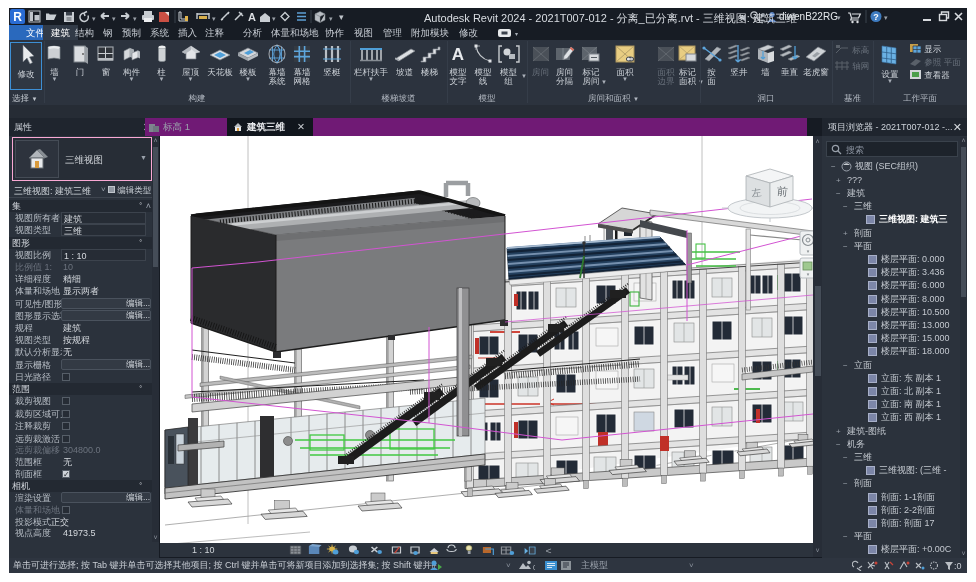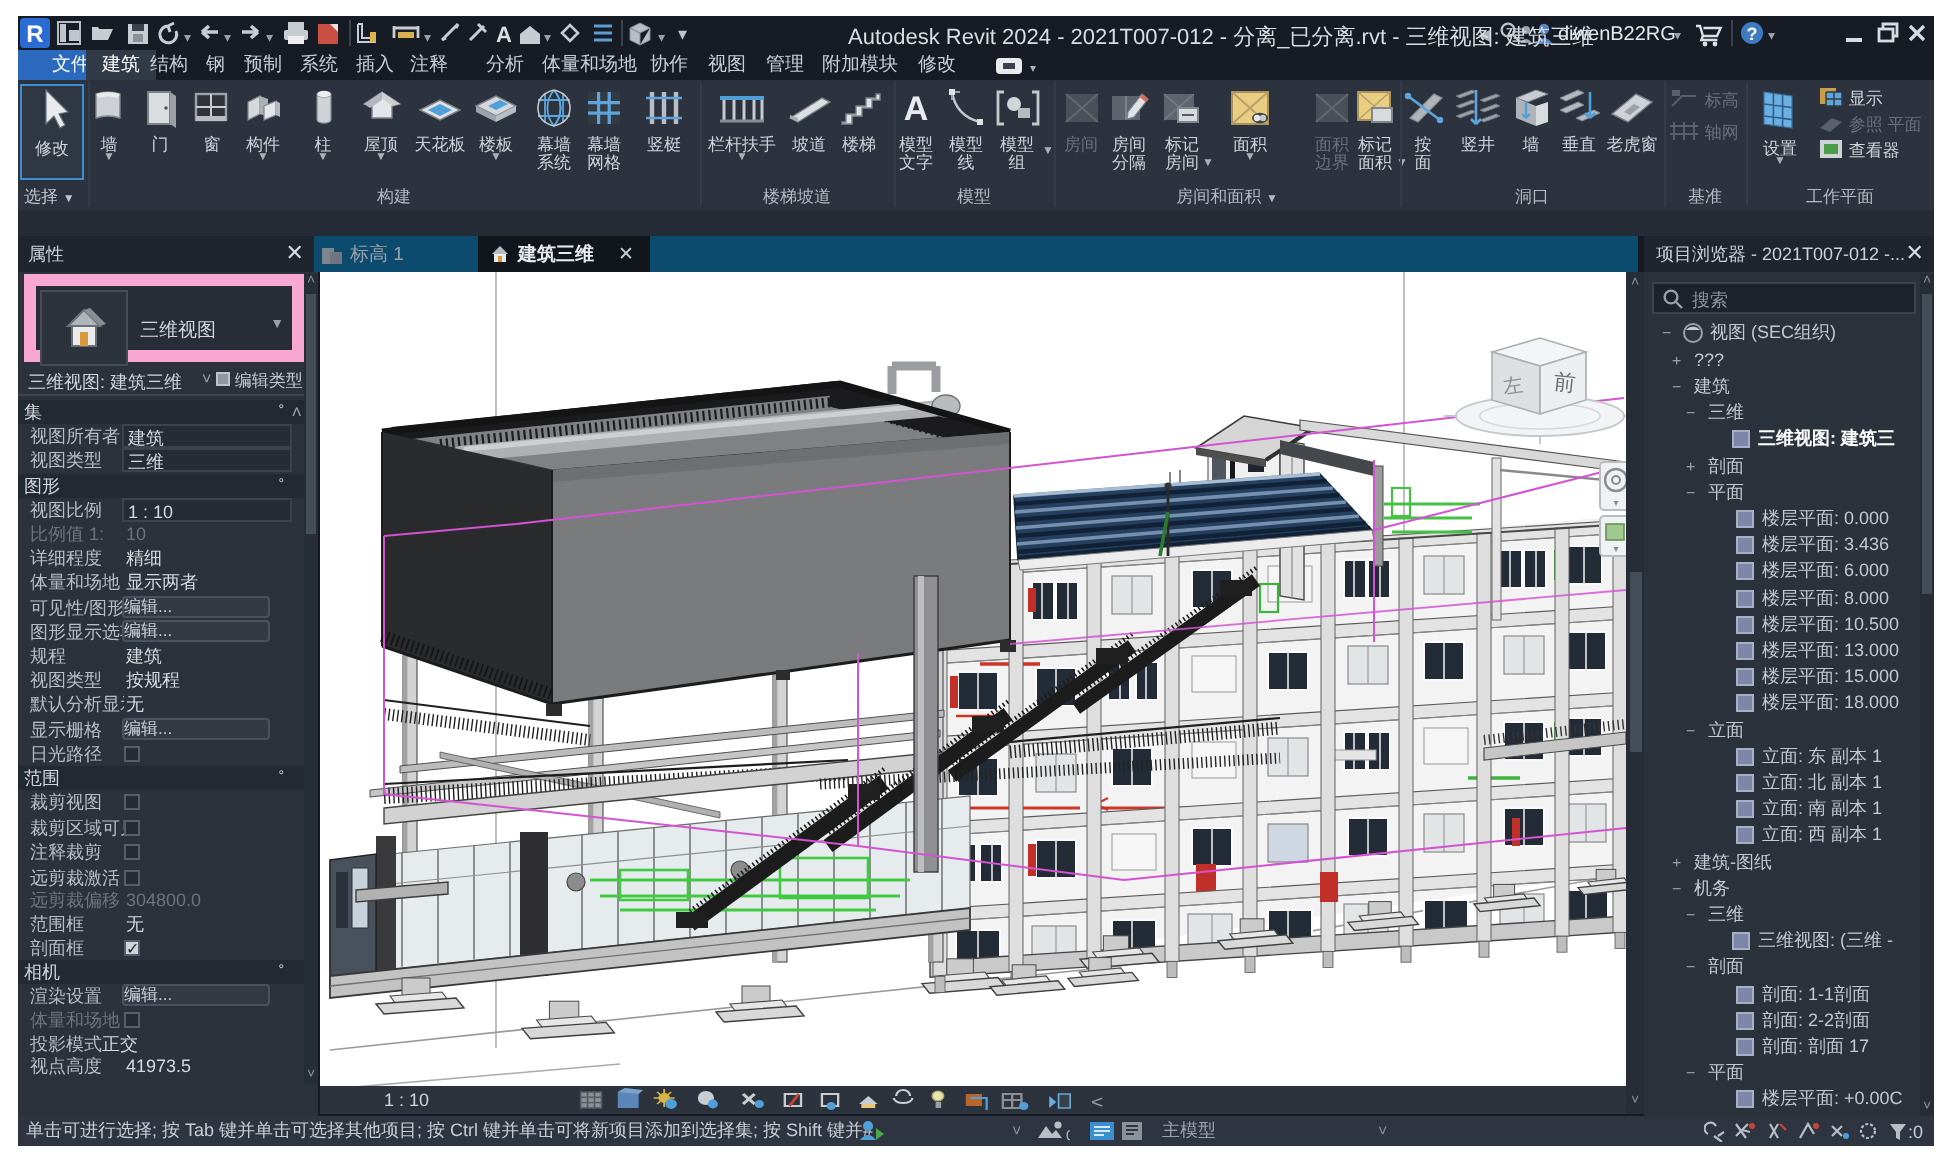--- a/index.html
+++ b/index.html
@@ -24,24 +24,24 @@
 .dn{color:#aab0b9;font-size:6px;line-height:4px}
 
 #props{left:0;top:110px;width:150px;height:440px;background:#2b323c;color:#c2c8cf;font-size:9px}
 #props .hdr{position:absolute;left:0;top:0;width:150px;height:18px;background:#1f252e;color:#ccd1d8;line-height:18px;padding-left:5px}
 .prow{position:absolute;left:0;width:143px;height:12px;line-height:12px;white-space:nowrap}
 .prow .pn{position:absolute;left:6px;color:#b7bdc5;max-width:47px;overflow:hidden;white-space:nowrap}
 .prow .pv{position:absolute;left:52px;width:85px;height:12px;background:#262c35;border:1px solid #3c434d;padding-left:2px;color:#d5d9de}
 .prow .pvp{position:absolute;left:52px;color:#d5d9de}
 .prow.grp{background:#232932;color:#d2d6dc;padding-left:3px;width:143px}
 .prow.dim .pn,.prow.dim .pv,.prow.dim .pvp{color:#6c737e}
-.pbtn{position:absolute;left:52px;top:0;width:74px;height:11px;background:#333a44;border:1px solid #4a525d;border-radius:2px;color:#ced3d9;text-align:left;line-height:9px;font-size:8.5px}
+.pbtn{position:absolute;left:52px;top:0;width:90px;height:11px;background:#333a44;border:1px solid #4a525d;border-radius:2px;color:#ced3d9;text-align:right;line-height:9px;font-size:8.5px}
 .pchk{position:absolute;left:53px;top:2px;width:8px;height:8px;background:#262c35;border:1px solid #565e68}
 
-#ctabs{left:148px;top:110px;width:662px;height:18px;background:#0c4a6e;font-size:9.5px;color:#9aa1ab}
+#ctabs{left:136px;top:110px;width:662px;height:18px;background:#701a75;font-size:9.5px;color:#9aa1ab}
 #canvas{left:151px;top:128px;width:653px;height:407px;background:#fff}
 #cscroll{left:804px;top:128px;width:9px;height:421px;background:#272d37}
 #viewbar{left:151px;top:535px;width:653px;height:14px;background:#2c333d;color:#c6cbd2;font-size:9px}
 
 #brow{left:813px;top:110px;width:145px;height:440px;background:#2b323c;color:#c2c8cf;font-size:9px}
 #brow .hdr{position:absolute;left:0;top:0;width:145px;height:18px;background:#1f252e;color:#ccd1d8;line-height:18px;padding-left:6px}
 .trow{position:absolute;height:13px;line-height:13px;white-space:nowrap;color:#c4c9d0}
 .trow .pm{position:absolute;top:0;color:#9aa1aa;font-size:8px}
 .trow .tx{position:absolute;top:0}
 .vicon{position:absolute;top:2px;width:9px;height:9px;background:#7c86a8;border:1px solid #a8b0c8}
@@ -448,21 +448,21 @@
     <div class="glabel" style="left:341px;width:97px">楼梯坡道</div>
     <div class="glabel" style="left:438px;width:80px">模型</div>
     <div class="glabel" style="left:518px;width:173px">房间和面积  <span style="font-size:6px">▼</span></div>
     <div class="glabel" style="left:691px;width:132px">洞口</div>
     <div class="glabel" style="left:823px;width:41px">基准</div>
     <div class="glabel" style="left:864px;width:94px">工作平面</div>
   </div>
   <div class="abs" style="left:0;top:97px;width:958px;height:13px;background:#262c35"></div>
   <div id="props" class="abs">
     <div class="hdr">属性 <span style="position:absolute;right:7px;top:0;font-size:11px;color:#d8dce0">✕</span></div>
-    <div class="abs" style="left:3px;top:19px;width:140px;height:44px;background:#272d36;border:6px solid #f9a8d4">
+    <div class="abs" style="left:3px;top:19px;width:140px;height:44px;background:#272d36;border:1px solid #f9a8d4">
       <div class="abs" style="left:2px;top:2px;width:44px;height:38px;background:#2d333d;border:1px solid #454c56">
         <svg width="42" height="36" viewBox="0 0 42 36">
             <path d="M13 17 L21 9 L29 17 z" fill="#b0b5ba" stroke="#6a7076"></path>
             <path d="M21 9 L29 17 l3-1 -8-8z" fill="#888e94"></path>
             <rect x="15" y="17" width="12" height="10" fill="#e8eaec" stroke="#6a7076"></rect>
             <rect x="19" y="20" width="4" height="7" fill="#d89a3c"></rect>
           </svg>
       </div>
       <span class="abs" style="left:52px;top:16px;font-size:9.5px;color:#d2d6db">三维视图</span>
       <span class="abs" style="right:4px;top:16px;font-size:7px;color:#9aa1ab">▼</span>

